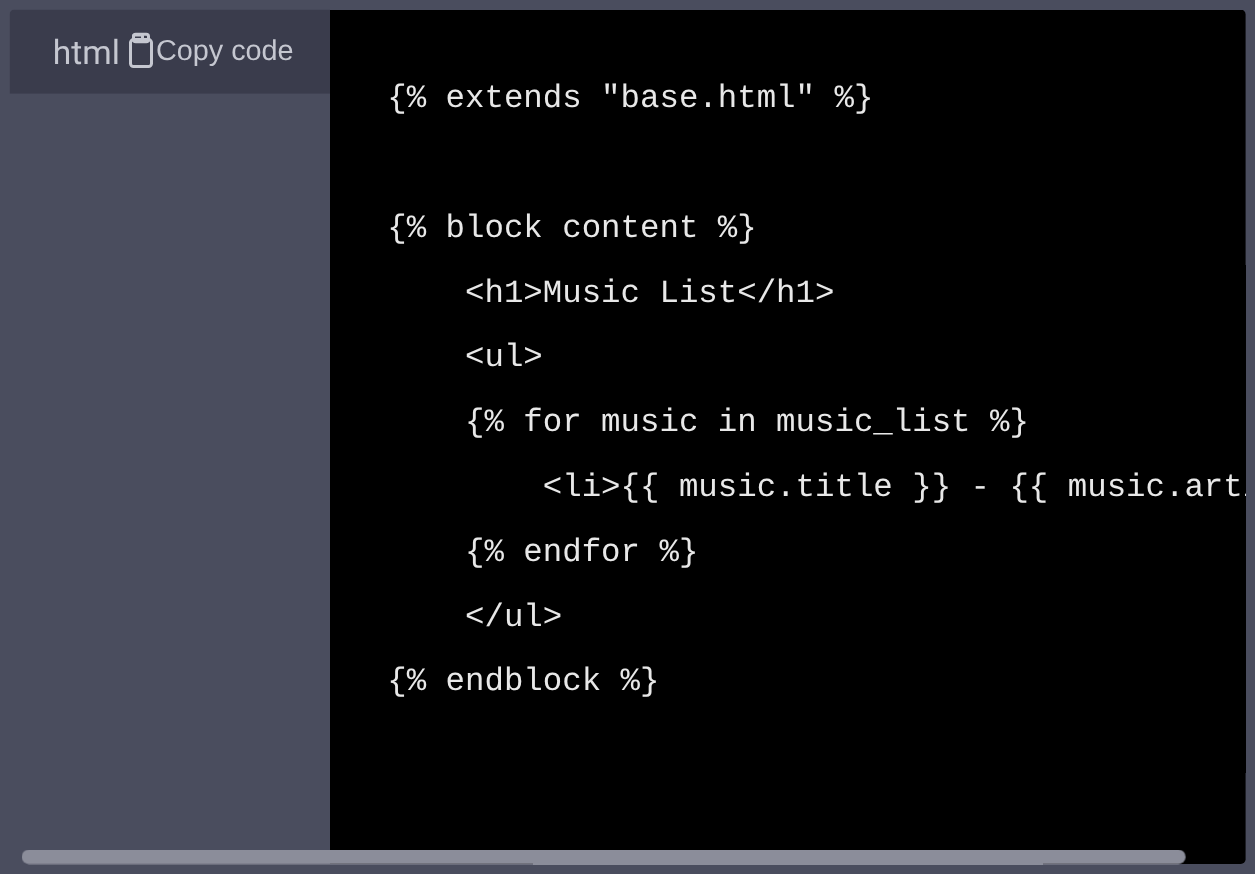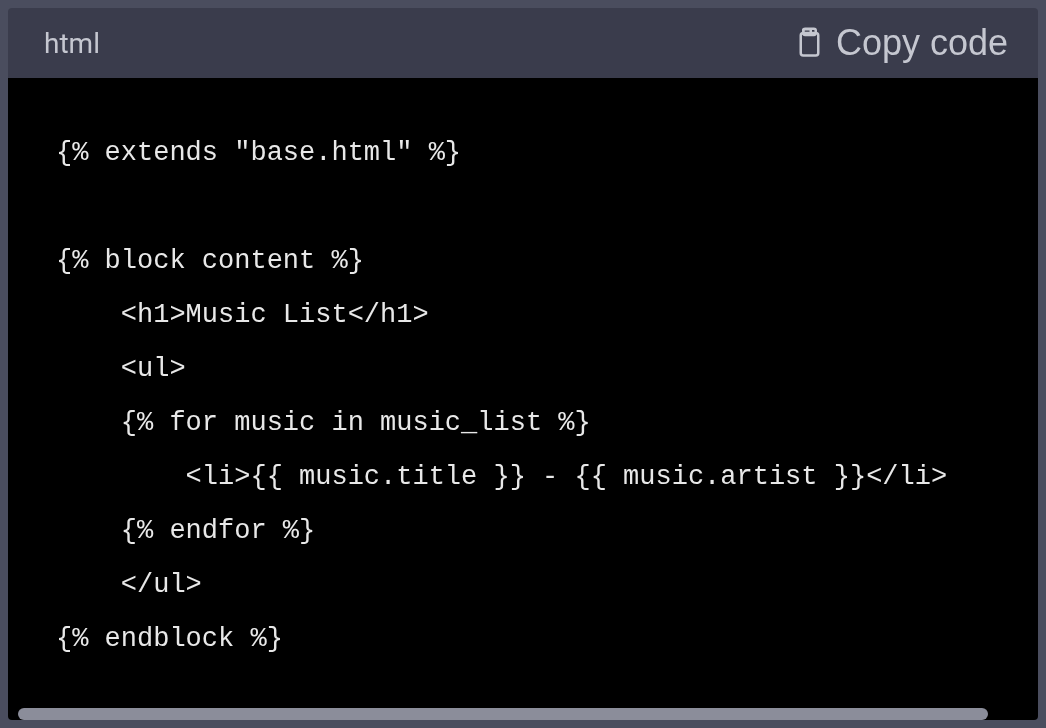--- a/index.html
+++ b/index.html
@@ -14,45 +14,43 @@
       overflow: hidden;
       font-family: -apple-system, BlinkMacSystemFont, "Segoe UI", Roboto, sans-serif;
       padding: 8px;
     }
     .container {
       width: 100%;
       height: 100%;
       border-radius: 4px;
       overflow: hidden;
       display: flex;
-      flex-direction: column;
       position: relative;
     }
     .header {
       background: #3a3c4c;
       height: 70px;
       display: flex;
       align-items: center;
       justify-content: space-between;
       padding: 0 30px 0 36px;
     }
     .lang-label {
       color: #c5c7d0;
       font-size: 28px;
       font-weight: 400;
     }
     .copy-button {
       display: flex;
       align-items: center;
-      gap: 14px;
       color: #c5c7d0;
       cursor: pointer;
       background: none;
       border: none;
-      font-size: 36px;
+      font-size: 24px;
       font-weight: 400;
     }
     .copy-icon {
       width: 30px;
       height: 34px;
       position: relative;
     }
     .copy-icon svg {
       width: 100%;
       height: 100%;

